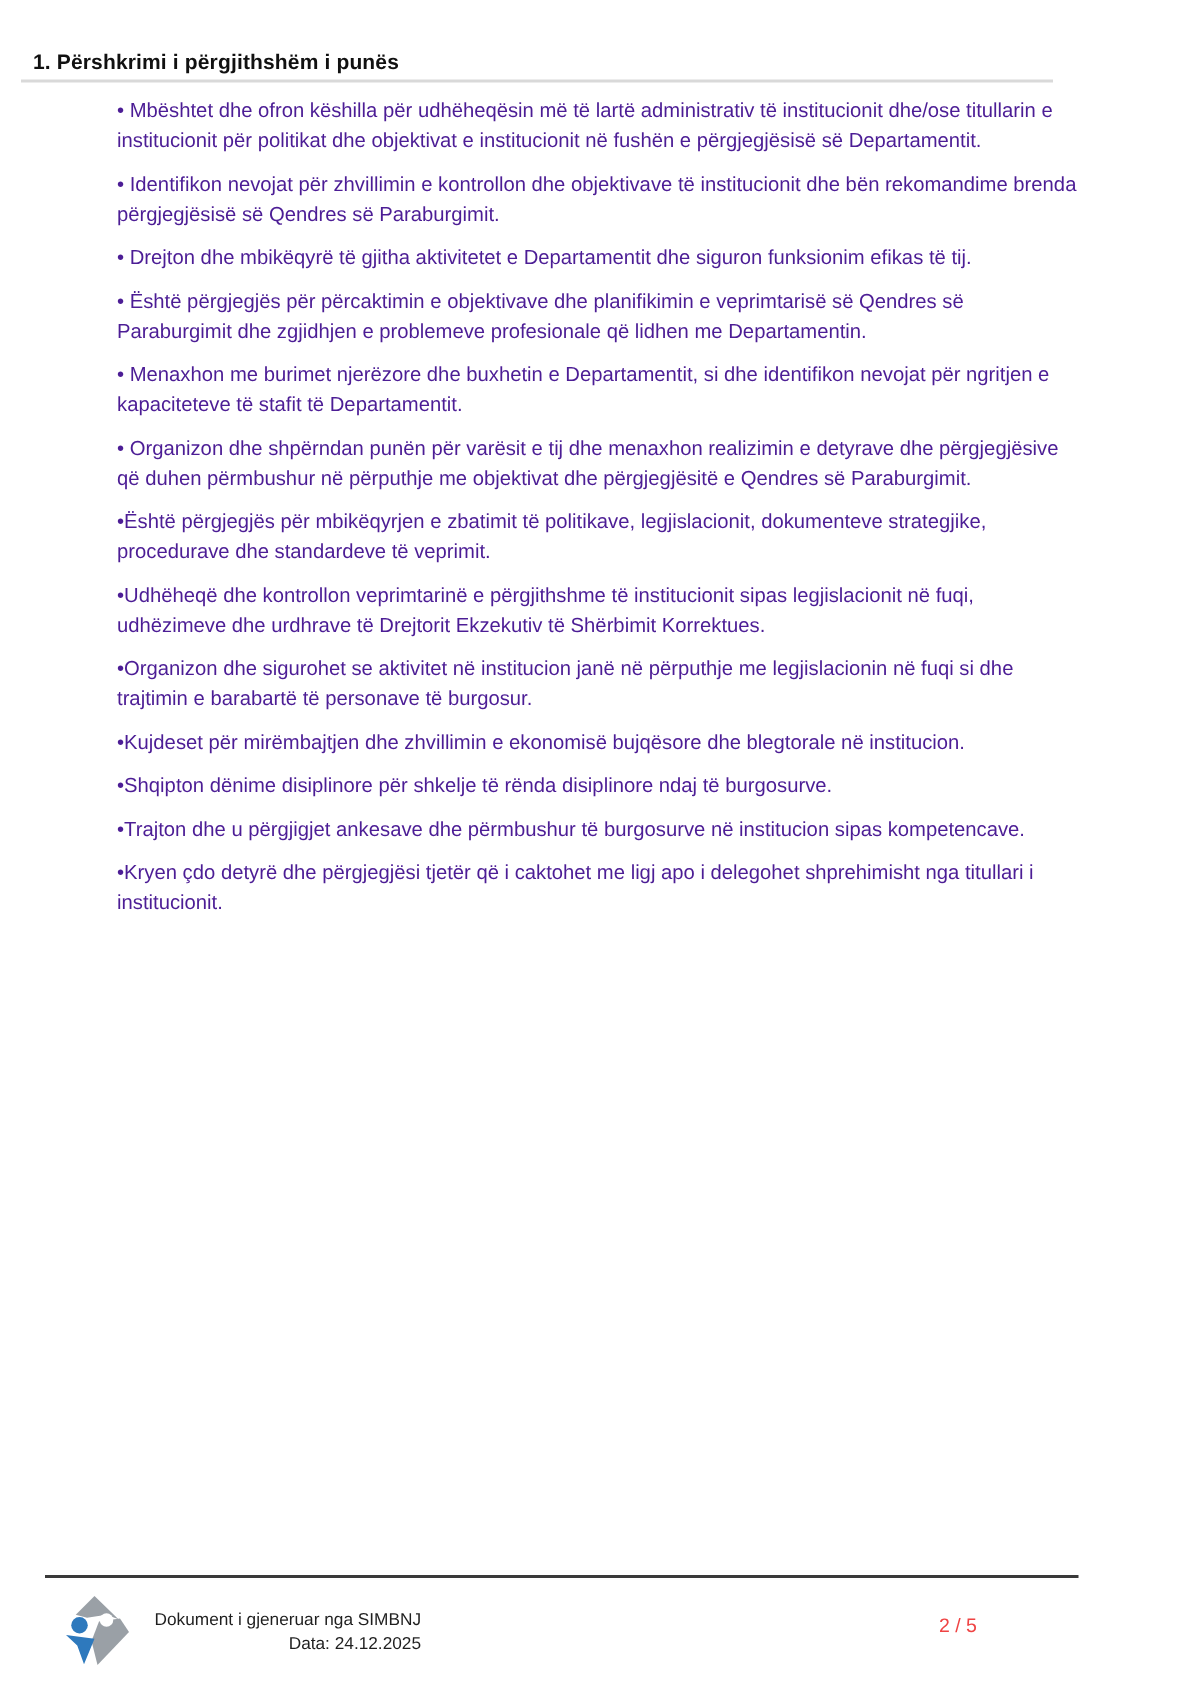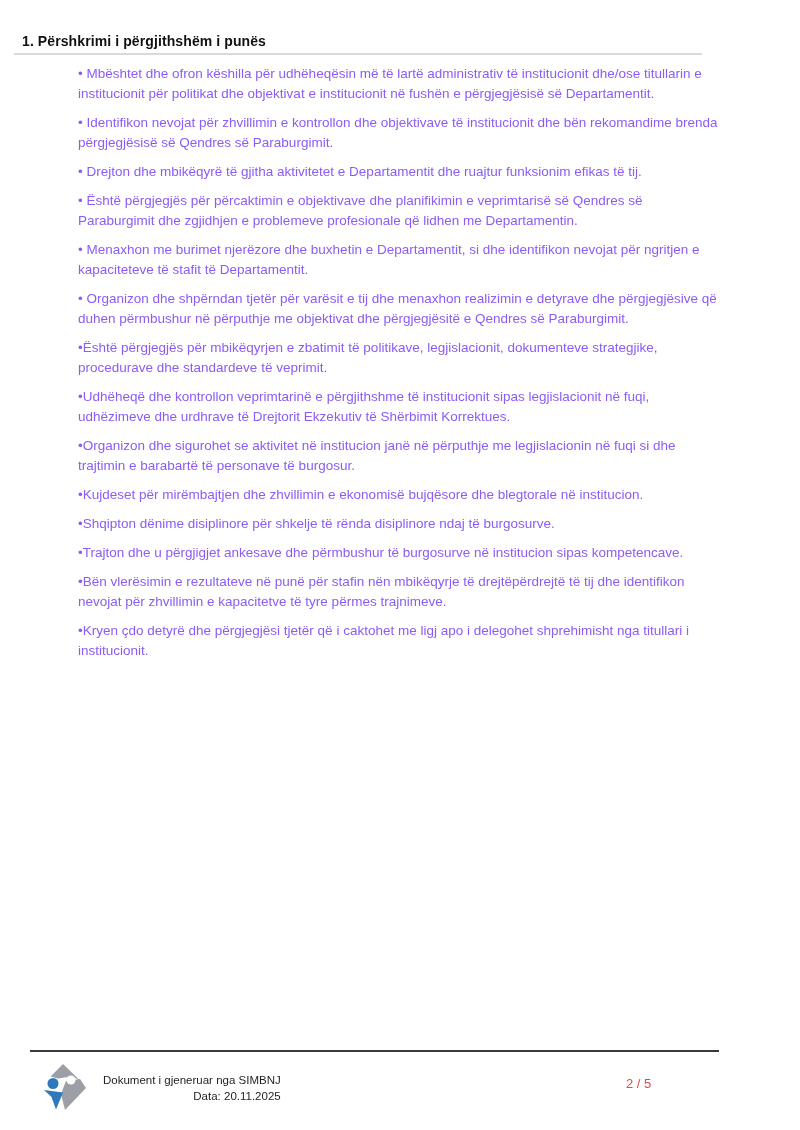--- a/index.html
+++ b/index.html
@@ -36,21 +36,21 @@
   .doc-body {
     position: absolute;
     top: 64px;
     left: 78px;
     width: 642px;
   }
   .doc-body p.bullet {
     margin: 0 0 9px 0;
     font-size: 13.5px;
     line-height: 20px;
-    color: #8b5cf6;
+    color: #4c1d95;
   }
 
   
   .doc-footer {
     position: absolute;
     top: 1050px;
     left: 0;
     width: 800px;
     height: 80px;
   }
@@ -94,31 +94,30 @@
 <div class="page">
 
   <header class="doc-header">
     <h1 class="doc-title">1. Përshkrimi i përgjithshëm i punës</h1>
     <div class="title-rule"></div>
   </header>
 
   <main class="doc-body">
       <p class="bullet">• Mbështet dhe ofron këshilla për udhëheqësin më të lartë administrativ të institucionit dhe/ose titullarin e institucionit për politikat dhe objektivat e institucionit në fushën e përgjegjësisë së Departamentit.</p>
       <p class="bullet">• Identifikon nevojat për zhvillimin e kontrollon dhe objektivave të institucionit dhe bën rekomandime brenda përgjegjësisë së Qendres së Paraburgimit.</p>
-      <p class="bullet">• Drejton dhe mbikëqyrë të gjitha aktivitetet e Departamentit dhe ruajtur funksionim efikas të tij.</p>
+      <p class="bullet">• Drejton dhe mbikëqyrë të gjitha aktivitetet e Departamentit dhe siguron funksionim efikas të tij.</p>
       <p class="bullet">• Është përgjegjës për përcaktimin e objektivave dhe planifikimin e veprimtarisë së Qendres së Paraburgimit dhe zgjidhjen e problemeve profesionale që lidhen me Departamentin.</p>
       <p class="bullet">• Menaxhon me burimet njerëzore dhe buxhetin e Departamentit, si dhe identifikon nevojat për ngritjen e kapaciteteve të stafit të Departamentit.</p>
-      <p class="bullet">• Organizon dhe shpërndan tjetër për varësit e tij dhe menaxhon realizimin e detyrave dhe përgjegjësive që duhen përmbushur në përputhje me objektivat dhe përgjegjësitë e Qendres së Paraburgimit.</p>
+      <p class="bullet">• Organizon dhe shpërndan punën për varësit e tij dhe menaxhon realizimin e detyrave dhe përgjegjësive që duhen përmbushur në përputhje me objektivat dhe përgjegjësitë e Qendres së Paraburgimit.</p>
       <p class="bullet">•Është përgjegjës për mbikëqyrjen e zbatimit të politikave, legjislacionit, dokumenteve strategjike, procedurave dhe standardeve të veprimit.</p>
       <p class="bullet">•Udhëheqë dhe kontrollon veprimtarinë e përgjithshme të institucionit sipas legjislacionit në fuqi, udhëzimeve dhe urdhrave të Drejtorit Ekzekutiv të Shërbimit Korrektues.</p>
       <p class="bullet">•Organizon dhe sigurohet se aktivitet në institucion janë në përputhje me legjislacionin në fuqi si dhe trajtimin e barabartë të personave të burgosur.</p>
       <p class="bullet">•Kujdeset për mirëmbajtjen dhe zhvillimin e ekonomisë bujqësore dhe blegtorale në institucion.</p>
       <p class="bullet">•Shqipton dënime disiplinore për shkelje të rënda disiplinore ndaj të burgosurve.</p>
       <p class="bullet">•Trajton dhe u përgjigjet ankesave dhe përmbushur të burgosurve në institucion sipas kompetencave.</p>
-      <p class="bullet">•Bën vlerësimin e rezultateve në punë për stafin nën mbikëqyrje të drejtëpërdrejtë të tij dhe identifikon nevojat për zhvillimin e kapacitetve të tyre përmes trajnimeve.</p>
       <p class="bullet">•Kryen çdo detyrë dhe përgjegjësi tjetër që i caktohet me ligj apo i delegohet shprehimisht nga titullari i institucionit.</p>
     </main>
 
   <footer class="doc-footer">
     <div class="footer-rule"></div>
     <div class="footer-row">
 
       <div class="footer-logo">
         <svg width="50" height="50" viewBox="0 0 100 100" xmlns="http://www.w3.org/2000/svg">
 
@@ -129,20 +128,20 @@
           <circle cx="66" cy="34" r="9" fill="#ffffff"></circle>
 
           <circle cx="30" cy="41" r="11" fill="#2e79bd"></circle>
 
           <polygon points="12,54 50,59 36,93 27,68" fill="#2e79bd"></polygon>
         </svg>
       </div>
 
       <div class="footer-texts">
         <div>Dokument i gjeneruar nga SIMBNJ</div>
-        <div>Data: 20.11.2025</div>
+        <div>Data: 24.12.2025</div>
       </div>
 
       <div class="page-num">2 / 5</div>
     </div>
   </footer>
 
 </div>
 
 </body></html>

